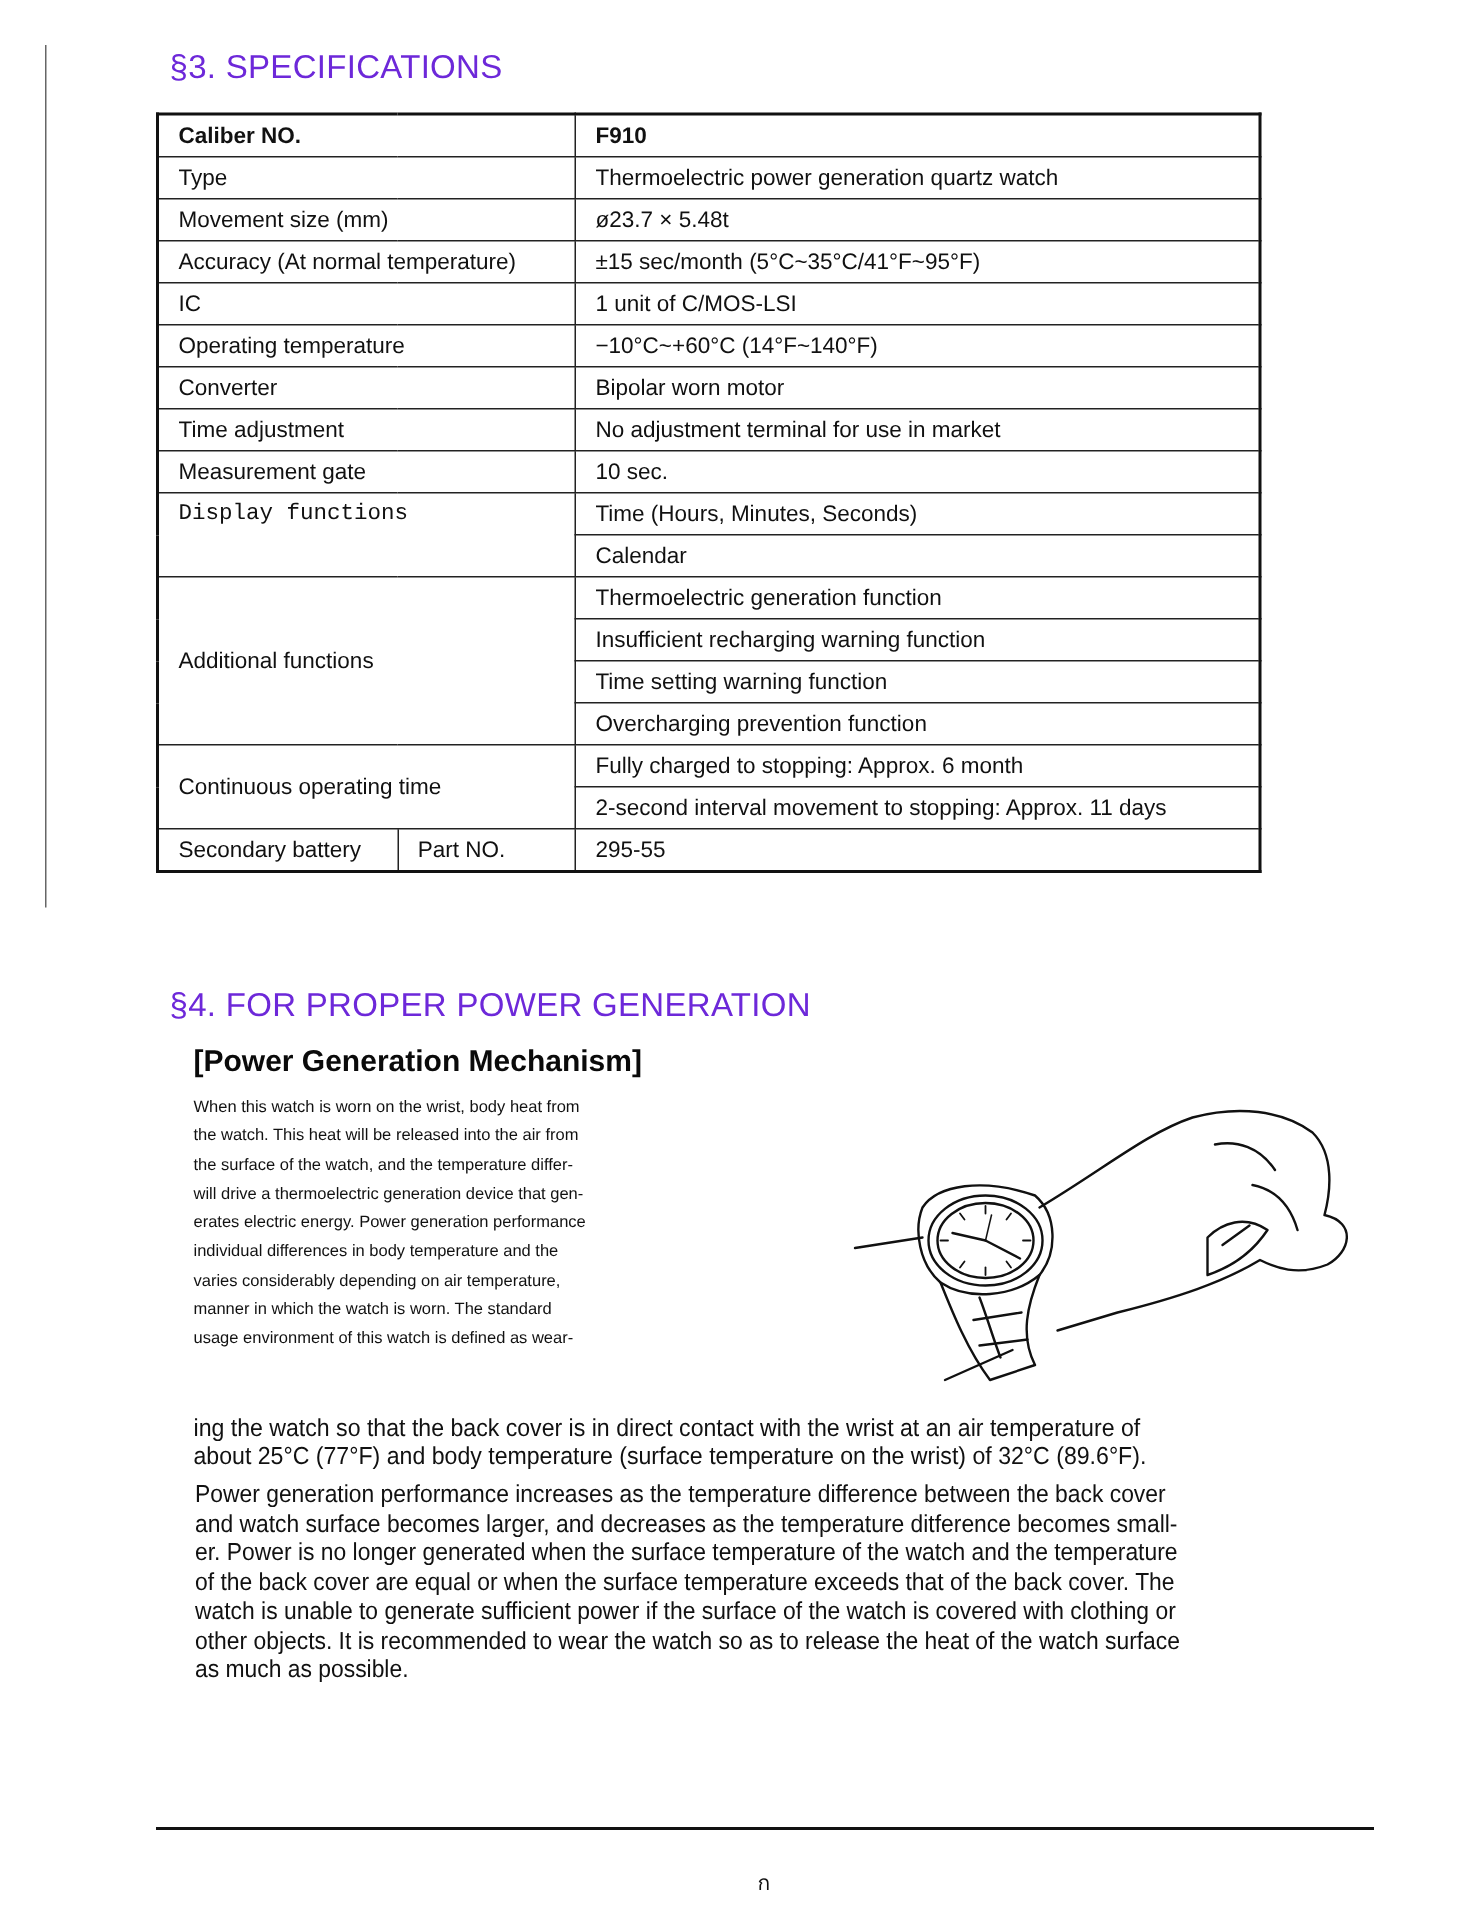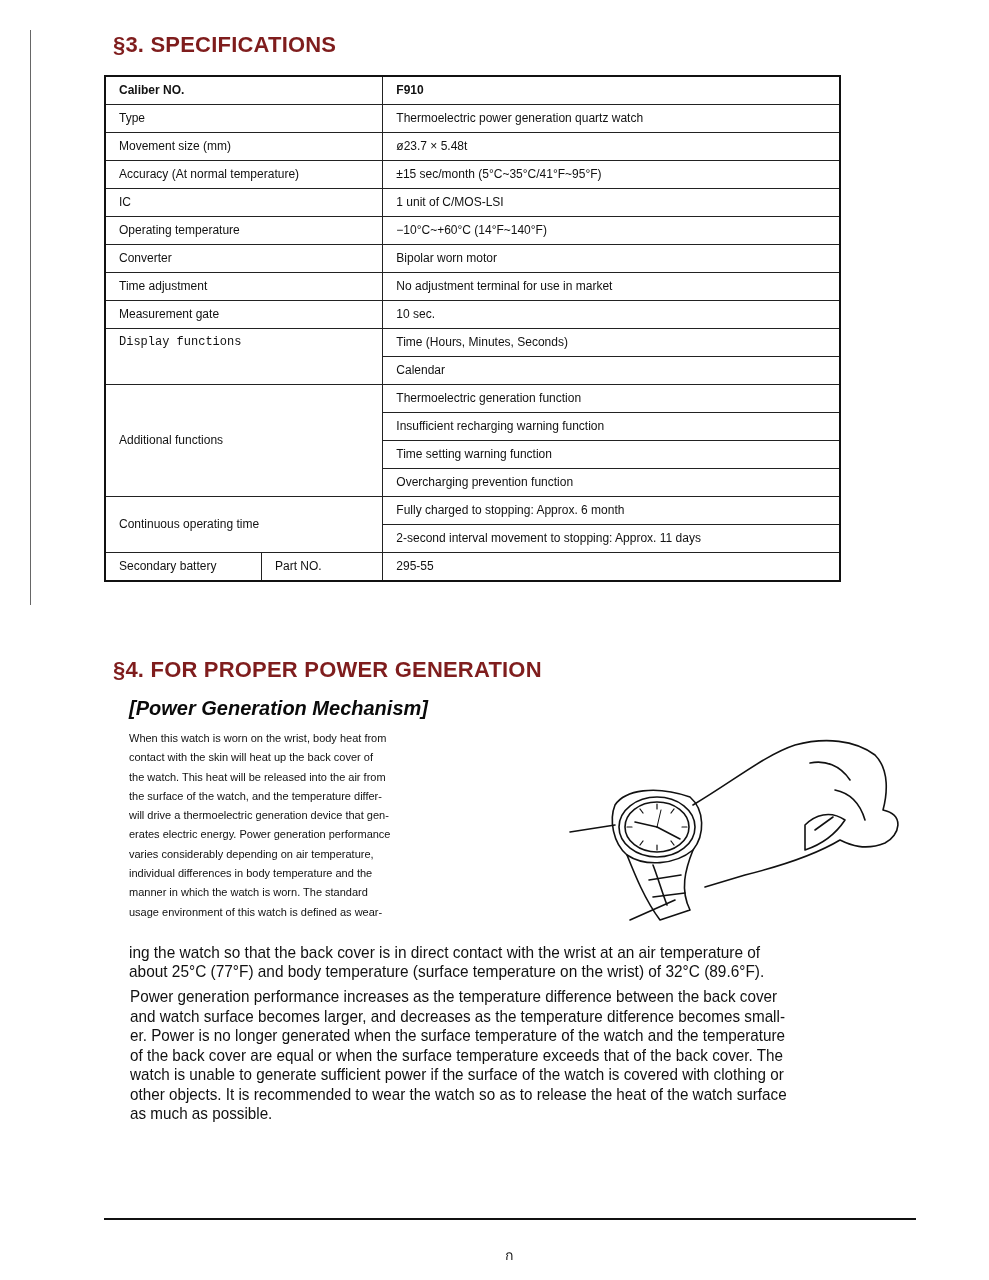--- a/index.html
+++ b/index.html
@@ -5,32 +5,32 @@
     html, body { margin: 0; padding: 0; background: #ffffff; }
     body {
       width: 989px; height: 1280px; position: relative; overflow: hidden;
       font-family: "Liberation Sans", sans-serif; color: #111;
     }
     .margin-rule {
       position: absolute; left: 30px; top: 30px; width: 1px; height: 575px;
       background: #666;
     }
     .h1 {
-      position: absolute; left: 113px; font-weight: bold; font-size: 22px;
-      letter-spacing: 0.2px; margin: 0; color: #7f1d1d;
+      position: absolute; left: 113px; font-weight: normal; font-size: 22px;
+      letter-spacing: 0.2px; margin: 0; color: #6d28d9;
     }
     #sec3-title { top: 32px; }
     #sec4-title { top: 657px; text-align: right; }
     .h2 {
       position: absolute; left: 129px; top: 697px; font-weight: bold; font-size: 20px;
-      margin: 0; color: #0a0a0a; font-style: italic;
+      margin: 0; color: #0a0a0a;
     }
     table.spec {
       position: absolute; left: 104px; top: 75px; width: 737px;
-      border-collapse: collapse; font-size: 12px; border: 2px solid #111;
+      border-collapse: collapse; font-size: 15px; border: 2px solid #111;
     }
     table.spec td {
       border: 1px solid #222; height: 27px; padding: 0 13px; line-height: 27px;
       vertical-align: middle; white-space: nowrap;
     }
     table.spec td.val { text-align: left; width: 470px; }
     table.spec td.lbl { width: 270px; }
     table.spec td.top { vertical-align: top; font-family: Liberation Mono, monospace; }
     table.spec .bold { font-weight: bold; }
     .para1 {
@@ -136,27 +136,26 @@
     <td class="val">295-55</td>
   </tr>
 </tbody>
   </table>
 
 <h1 class="h1" id="sec4-title">§4. FOR PROPER POWER GENERATION</h1>
 <h2 class="h2">[Power Generation Mechanism]</h2>
 
 <p class="para1">
   <span>When this watch is worn on the wrist, body heat from</span>
-  <span>contact with the skin will heat up the back cover of</span>
   <span>the watch. This heat will be released into the air from</span>
   <span>the surface of the watch, and the temperature differ-</span>
   <span>will drive a thermoelectric generation device that gen-</span>
   <span>erates electric energy. Power generation performance</span>
+  <span>individual differences in body temperature and the</span>
   <span>varies considerably depending on air temperature,</span>
-  <span>individual differences in body temperature and the</span>
   <span>manner in which the watch is worn. The standard</span>
   <span>usage environment of this watch is defined as wear-</span>
 </p>
 
 <svg class="illustration" viewBox="0 0 360 210" fill="none" stroke="#111" stroke-width="1.6" stroke-linecap="round" stroke-linejoin="round">
 
   <path d="M5 107 L 50 100"></path>
   <path d="M65 195 L 110 175"></path>
 
   <path d="M128 80 C 170 55, 200 30, 230 20 C 260 12, 290 15, 310 30 C 325 45, 322 70, 318 85 C 340 90, 335 110, 320 118 C 300 126, 285 120, 275 115 C 250 130, 220 140, 180 150 L 140 162"></path>

